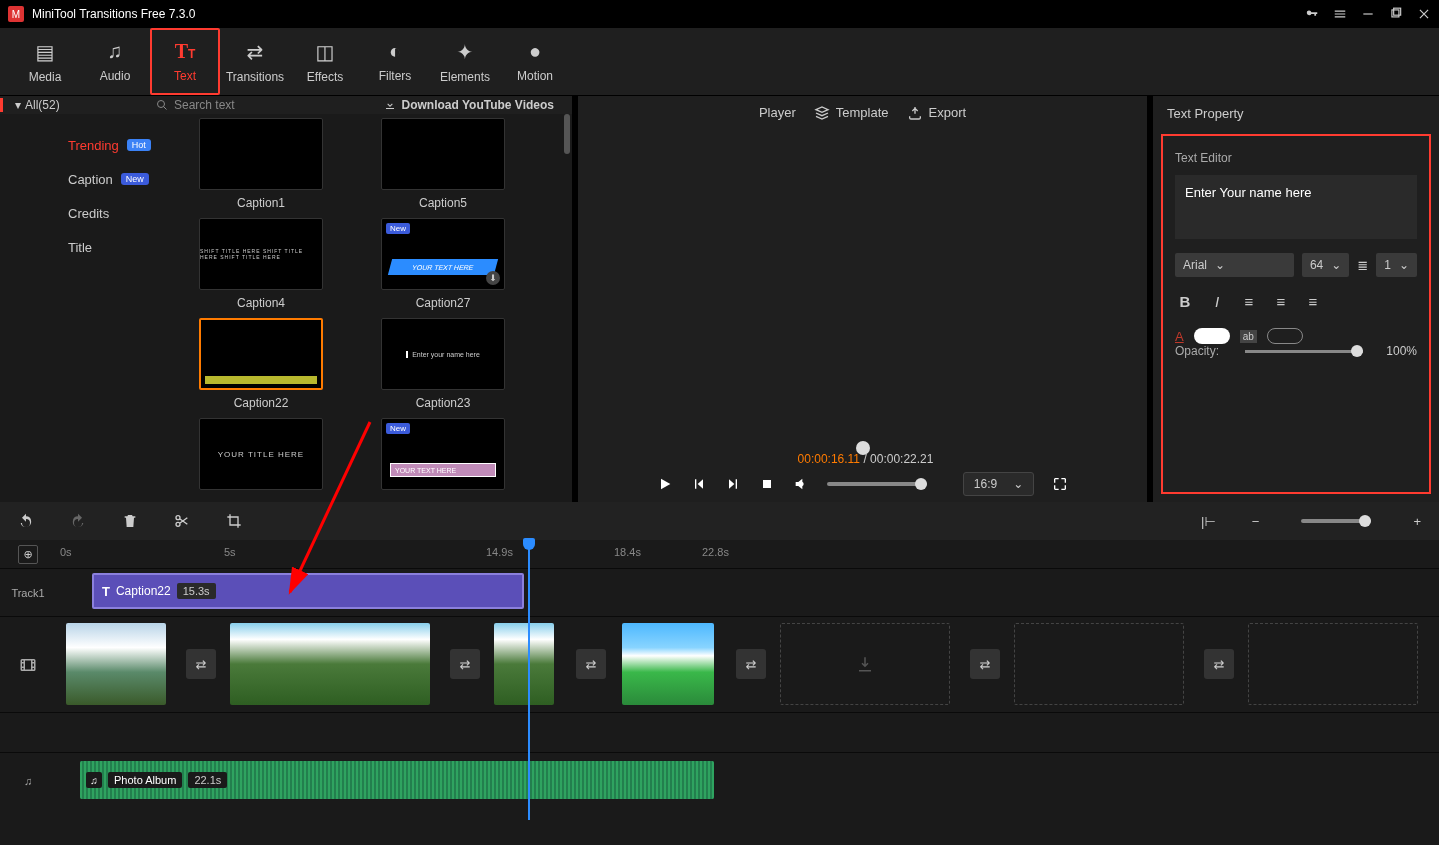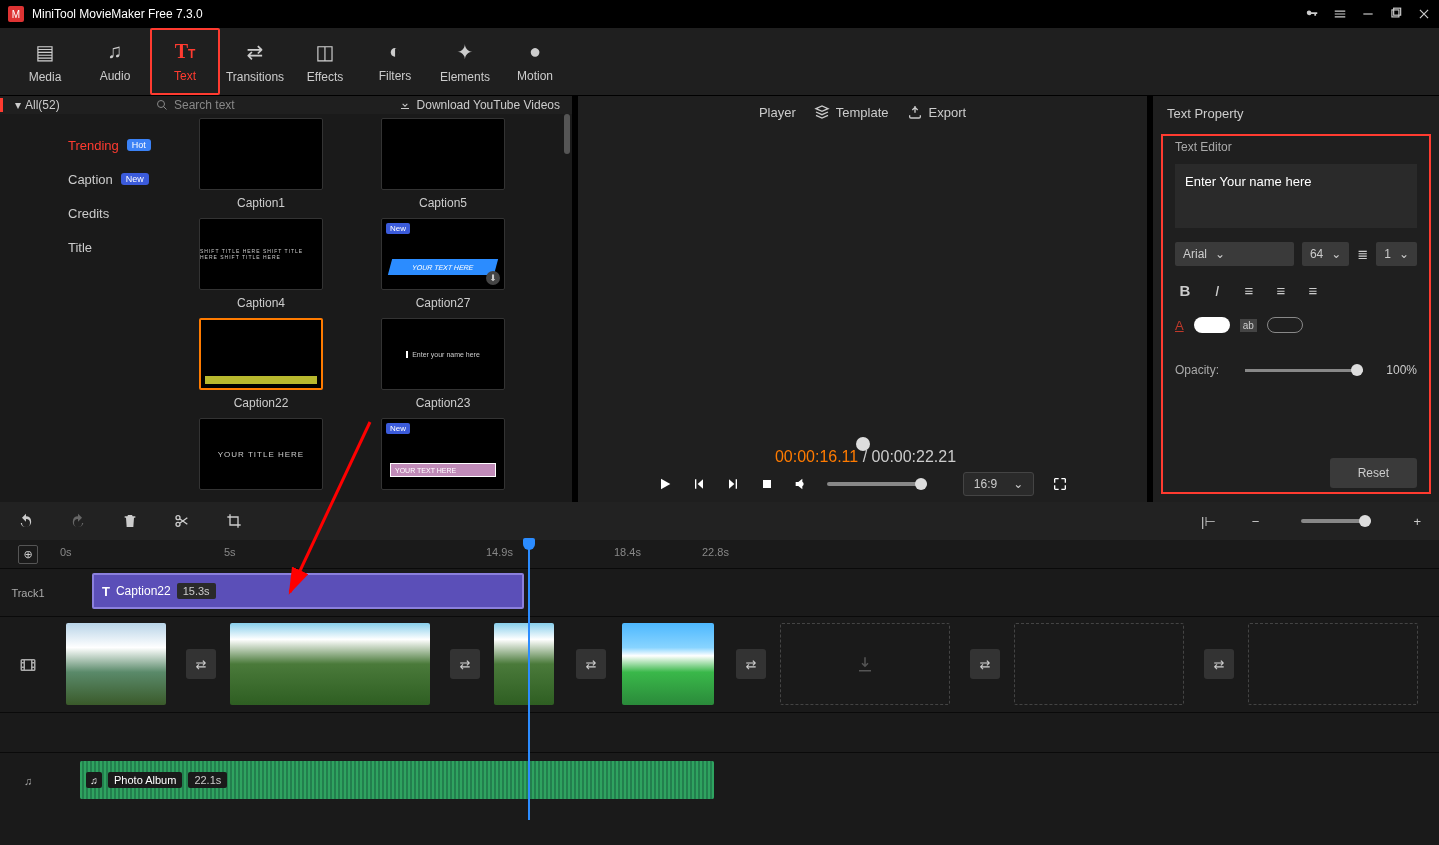--- a/index.html
+++ b/index.html
@@ -21,21 +21,21 @@
 .ribbon-tab .ico { font-size: 20px; }
 
 
 .main { display: flex; height: 406px; }
 
 
 .left-panel { width: 572px; display: flex; flex-direction: column; background: #1a1a1a; }
 .browser-header { height: 34px; display: flex; align-items: center; background: #1f1f1f; }
 .all-toggle { width: 148px; padding-left: 12px; color: #ccc; font-size: 12px; display: flex; align-items: center; gap: 4px; border-left: 3px solid #ff3b30; }
 .search-box { flex: 1; padding-left: 8px; color: #888; font-size: 12px; display: flex; align-items: center; gap: 6px; }
-.dl-link { padding-right: 12px; color: #ccc; font-size: 12px; display: flex; align-items: center; gap: 6px; }
+.dl-link { padding-right: 18px; color: #ccc; font-size: 12px; display: flex; align-items: center; gap: 6px; font-weight: bold; }
 .left-columns { display: flex; flex: 1; }
 .cat-list { width: 148px; padding: 14px 0 0 32px; background: #1a1a1a; margin-left: 36px; }
 .cat-item { display: flex; align-items: center; gap: 8px; height: 34px; color: #ccc; font-size: 13px; cursor: pointer; }
 .cat-item.active { color: #ff3b30; }
 .badge { font-size: 9px; padding: 1px 5px; border-radius: 3px; color: #fff; }
 .badge.hot { background: #3b82f6; }
 .badge.new { background: #3b5bdb; }
 
 .thumb-grid { flex: 1; overflow-y: auto; padding: 4px 10px; position: relative; }
 .thumb-row { display: flex; gap: 48px; margin-bottom: 8px; }
@@ -58,46 +58,46 @@
 .overlay-text-box { position: absolute; top: 58px; left: 36px; width: 300px; height: 36px; border: 1px dashed rgba(255,255,255,0.7); display: flex; align-items: center; padding: 0 6px; }
 .overlay-text-box .handle { position: absolute; width: 10px; height: 10px; border-radius: 50%; background: #fff; border: 1px solid #ff3b30; }
 .overlay-text-box .h-tl{top:-5px;left:-5px}.overlay-text-box .h-tr{top:-5px;right:-5px}.overlay-text-box .h-bl{bottom:-5px;left:-5px}.overlay-text-box .h-br{bottom:-5px;right:-5px}
 .overlay-text-box .h-t{top:-5px;left:50%;margin-left:-5px}.overlay-text-box .h-b{bottom:-5px;left:50%;margin-left:-5px}.overlay-text-box .h-l{left:-5px;top:50%;margin-top:-5px}.overlay-text-box .h-r{right:-5px;top:50%;margin-top:-5px}
 .overlay-text-box .h-rot{top:-20px;left:50%;margin-left:-5px}
 .overlay-text { color: #fff; font-size: 22px; font-weight: 400; }
 
 .player-progress { margin: 6px 14px 0 14px; height: 4px; background: #555; position: relative; }
 .player-progress .fill { position: absolute; left: 0; top: 0; height: 100%; width: 49%; background: #ff3b30; }
 .player-progress .knob { position: absolute; left: 49%; top: -5px; width: 14px; height: 14px; border-radius: 50%; background: #ddd; margin-left: -7px; }
-.player-time { text-align: right; margin: 2px 8px 0 14px; font-size: 16px; }
+.player-time { text-align: right; margin: 2px 8px 0 14px; font-size: 12px; }
 .player-time .cur { color: #ff7b00; }
 .player-time .sep { color: #ccc; }
 .player-time .tot { color: #ccc; }
 
 .player-controls { display: flex; align-items: center; padding: 6px 14px; gap: 18px; }
 .player-controls .pc { color: #fff; cursor: pointer; display:flex; }
 .vol-slider { width: 100px; height: 4px; background: #888; position: relative; border-radius: 2px; }
 .vol-slider .knob { position: absolute; right: 0; top: -4px; width: 12px; height: 12px; border-radius: 50%; background: #ddd; }
 .player-controls .spacer { flex: 1; }
 .aspect-select { background: #2a2a2a; border: 1px solid #444; color: #ccc; padding: 4px 10px; border-radius: 3px; display: flex; align-items: center; gap: 16px; font-size: 12px; }
 
 
 .right-panel { width: 286px; background: #1f1f1f; display: flex; flex-direction: column; }
 .right-header { height: 34px; display: flex; align-items: center; padding: 0 14px; color: #ccc; font-size: 13px; }
-.right-body { flex: 1; margin: 4px 8px 8px 8px; border: 2px solid #ff3b30; padding: 4px 12px; display: flex; flex-direction: column; }
+.right-body { flex: 1; margin: 4px 8px 8px 8px; border: 2px solid #ff3b30; padding: 15px 12px; display: flex; flex-direction: column; }
 .right-body .section-label { color: #aaa; font-size: 12px; margin-bottom: 10px; }
 .text-input { background: #2a2a2a; border: none; color: #fff; width: 100%; height: 64px; padding: 10px; font-size: 13px; resize: none; }
 .font-row { display: flex; gap: 8px; margin-top: 14px; align-items: center; }
 .select-box { background: #3a3a3a; color: #ccc; padding: 5px 8px; border-radius: 2px; display: flex; align-items: center; gap: 8px; font-size: 12px; }
 .select-box.wide { flex: 1; }
 .format-row { display: flex; gap: 12px; margin-top: 16px; color: #ccc; font-size: 15px; }
 .format-row .fbtn { cursor: pointer; width: 20px; text-align: center; }
 .color-row { display: flex; gap: 10px; margin-top: 18px; align-items: center; }
 .color-swatch { width: 36px; height: 16px; border-radius: 8px; }
-.opacity-row { display: flex; align-items: center; margin-top: 30px; gap: 10px; }
+.opacity-row { display: flex; align-items: center; gap: 10px; }
 .opacity-row .lbl { color: #aaa; font-size: 12px; width: 60px; }
 .opacity-slider { flex: 1; height: 3px; background: #888; position: relative; }
 .opacity-slider .knob { position: absolute; right: 0; top: -5px; width: 12px; height: 12px; border-radius: 50%; background: #ddd; }
 .opacity-val { color: #ccc; font-size: 12px; width: 44px; text-align: right; }
 .reset-row { margin-top: auto; display: flex; justify-content: flex-end; }
 .reset-btn { background: #3a3a3a; color: #ccc; border: none; padding: 8px 28px; border-radius: 3px; font-size: 12px; cursor: pointer; }
 
 
 .timeline { height: 343px; background: #1a1a1a; display: flex; flex-direction: column; position:relative; }
 .tl-toolbar { height: 38px; display: flex; align-items: center; padding: 0 18px; gap: 36px; background: #222; }
@@ -139,21 +139,21 @@
 
 .red-arrow { position: absolute; pointer-events: none; z-index: 50; }
 
 svg { display: block; }
 </style>
 </head>
 <body>
 
 <div class="titlebar">
   <div class="app-icon">M</div>
-  <div class="title">MiniTool MovieMaker Free 7.3.0</div>
+  <div class="title">MiniTool Transitions Free 7.3.0</div>
   <div class="win-controls">
     <span class="key-icon">
         <svg width="14" height="14" viewBox="0 0 24 24" fill="currentColor">
           <path d="M7 14a4 4 0 1 1 3.87-5H21v3h-2v3h-3v-3h-5.13A4 4 0 0 1 7 14z"></path>
         </svg>
       </span>
     <span>
         <svg width="14" height="14" viewBox="0 0 24 24" fill="currentColor">
           <path d="M3 6h18v2H3zm0 5h18v2H3zm0 5h18v2H3z"></path>
         </svg>
@@ -419,23 +419,20 @@
         <span style="background:#444;padding:1px 3px;font-size:10px">ab</span>
         <div class="color-swatch" style="background:transparent;border:1px solid #888"></div>
       </div>
       <div class="opacity-row">
         <span class="lbl">Opacity:</span>
         <div class="opacity-slider">
             <div class="knob"></div>
           </div>
         <span class="opacity-val">100%</span>
       </div>
-      <div class="reset-row">
-        <button class="reset-btn">Reset</button>
-      </div>
     </div>
   </div>
 </div>
 
 <div class="timeline">
   <div class="tl-toolbar">
     <span class="tb">
         <svg width="16" height="16" viewBox="0 0 24 24" fill="currentColor">
           <path d="M12 5V1L6 7l6 6V9a6 6 0 11-6 6H4a8 8 0 108-10z"></path>
         </svg>

